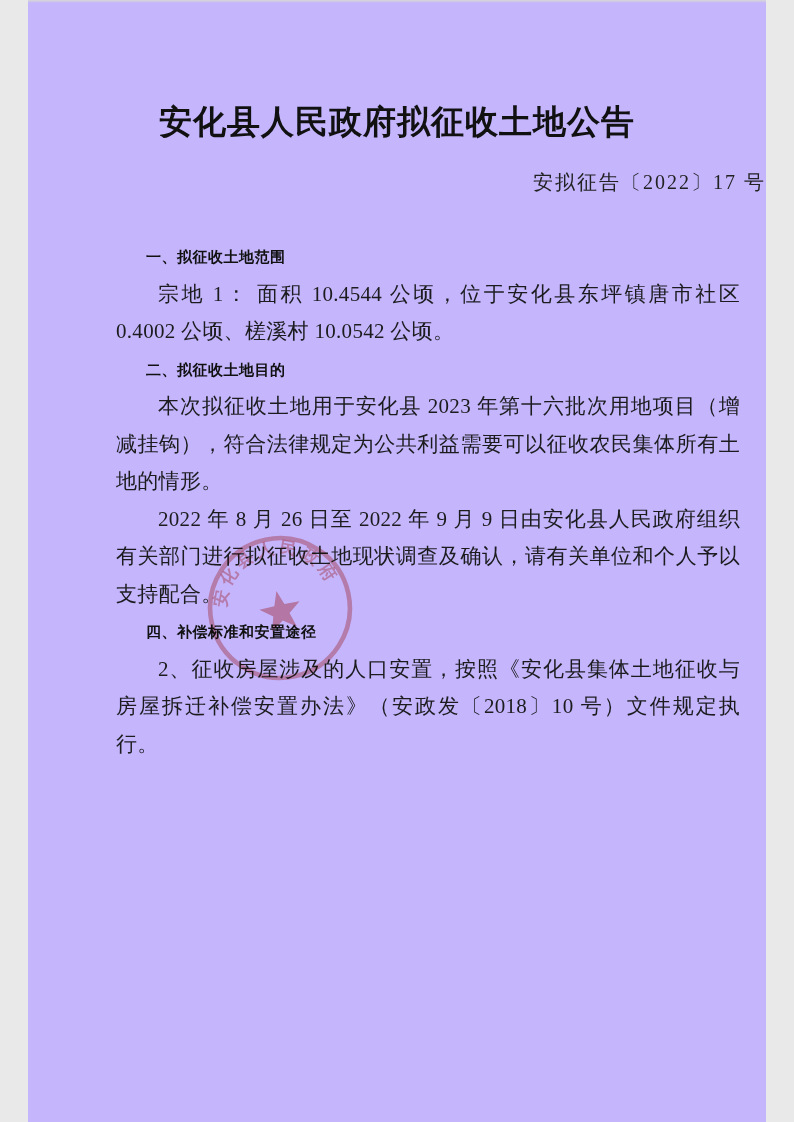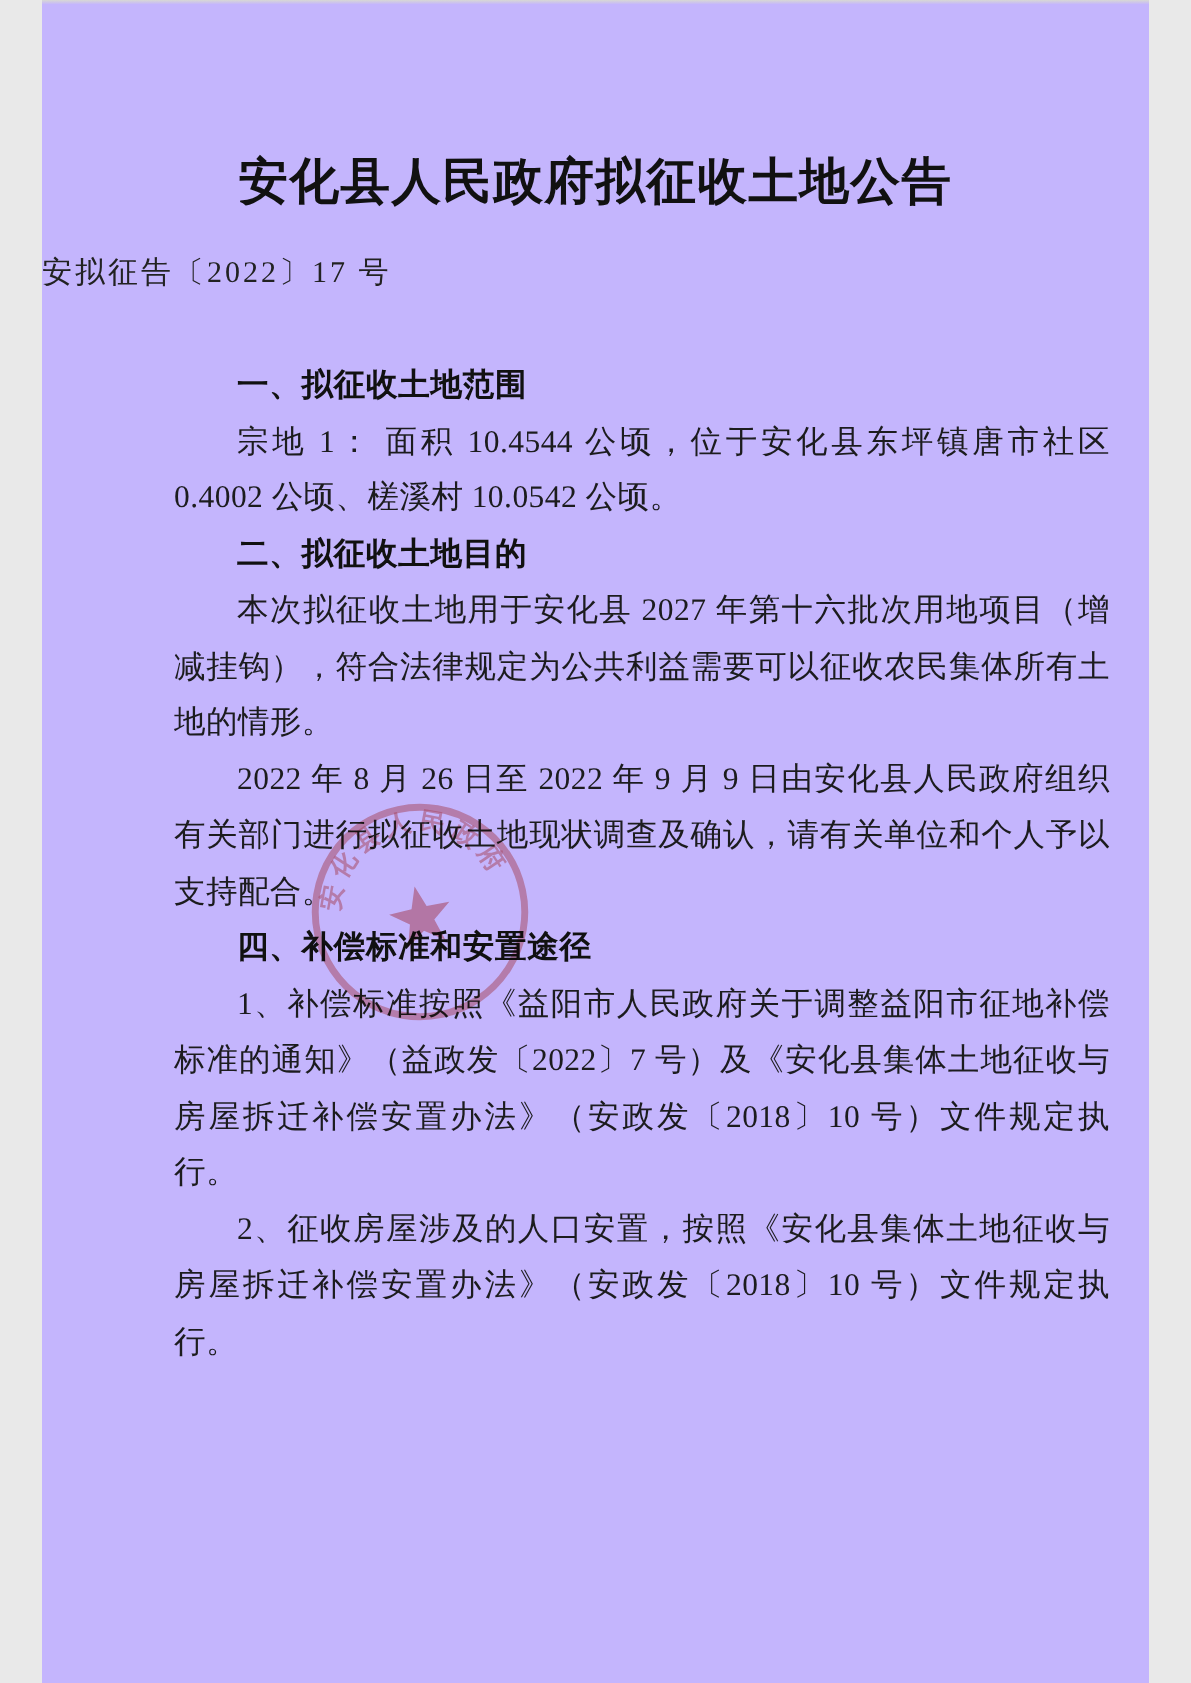--- a/index.html
+++ b/index.html
@@ -31,21 +31,21 @@
     font-size: 33px;
     line-height: 48px;
     font-weight: bold;
     letter-spacing: 1px;
     color: #111;
     font-family: "Liberation Serif", "DejaVu Serif", serif;
   }
   .doc-number {
     margin: 0;
     margin-top: 22px;
-    text-align: left;
+    text-align: right;
     font-size: 20px;
     line-height: 28px;
     letter-spacing: 2px;
     color: #222;
   }
   .body-text {
     position: relative;
     margin-top: 42px;
     margin-left: 88px;
     width: 624px;
@@ -55,21 +55,21 @@
   .body-text p {
     margin: 0;
     text-indent: 2em;
     text-align: justify;
     text-justify: inter-ideograph;
     letter-spacing: 0.3px;
   }
   .section-heading {
     margin: 0;
     text-indent: 2em;
-    font-size: 21px;
+    font-size: 15px;
     line-height: 37.5px;
     font-weight: bold;
     color: #111;
     font-family: "Liberation Sans", "DejaVu Sans", sans-serif;
     letter-spacing: 0.5px;
   }
   
   .seal {
     position: absolute;
     left: 176px;
@@ -91,26 +91,25 @@
   <h1 class="doc-title">安化县人民政府拟征收土地公告</h1>
 
   <div class="doc-number">安拟征告〔2022〕17 号</div>
 
   <div class="body-text">
 
     <div class="section-heading">一、拟征收土地范围</div>
     <p>宗地 1： 面积 10.4544 公顷，位于安化县东坪镇唐市社区 0.4002 公顷、槎溪村 10.0542 公顷。</p>
 
     <div class="section-heading">二、拟征收土地目的</div>
-    <p>本次拟征收土地用于安化县 2027 年第十六批次用地项目（增减挂钩），符合法律规定为公共利益需要可以征收农民集体所有土地的情形。</p>
+    <p>本次拟征收土地用于安化县 2023 年第十六批次用地项目（增减挂钩），符合法律规定为公共利益需要可以征收农民集体所有土地的情形。</p>
 
     <p>2022 年 8 月 26 日至 2022 年 9 月 9 日由安化县人民政府组织有关部门进行拟征收土地现状调查及确认，请有关单位和个人予以支持配合。</p>
 
     <div class="section-heading">四、补偿标准和安置途径</div>
-    <p>1、补偿标准按照《益阳市人民政府关于调整益阳市征地补偿标准的通知》（益政发〔2022〕7 号）及《安化县集体土地征收与房屋拆迁补偿安置办法》（安政发〔2018〕10 号）文件规定执行。</p>
     <p>2、征收房屋涉及的人口安置，按照《安化县集体土地征收与房屋拆迁补偿安置办法》（安政发〔2018〕10 号）文件规定执行。</p>
   </div>
 
   <svg class="seal" viewBox="0 0 148 148" aria-hidden="true">
 
     <circle cx="74" cy="74" r="68" fill="none" stroke="#d24a48" stroke-width="4.5" opacity="0.55"></circle>
 
     <polygon points="74,57 79,71.12 93.97,71.51 82.08,80.63 86.34,94.99 74,86.5 61.66,94.99 65.92,80.63 54.03,71.51 69,71.12" fill="#d24a48" opacity="0.6"></polygon>
 
     <defs>

